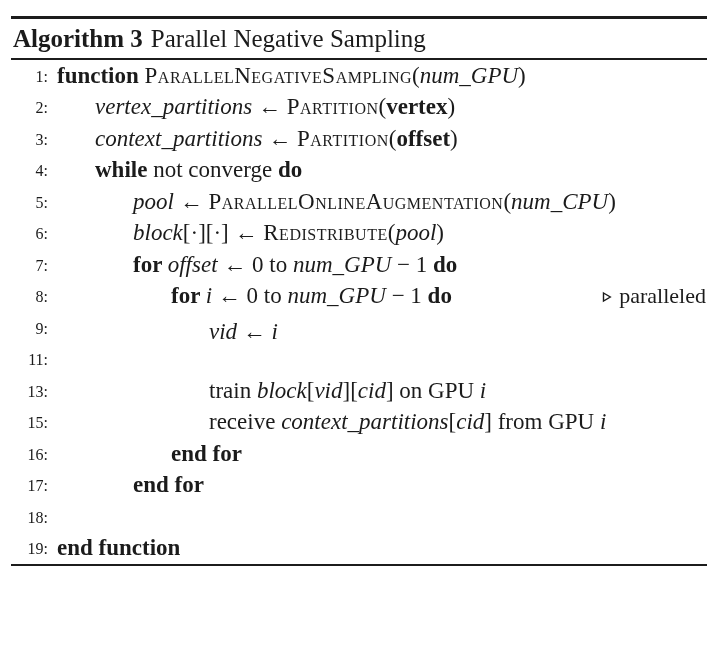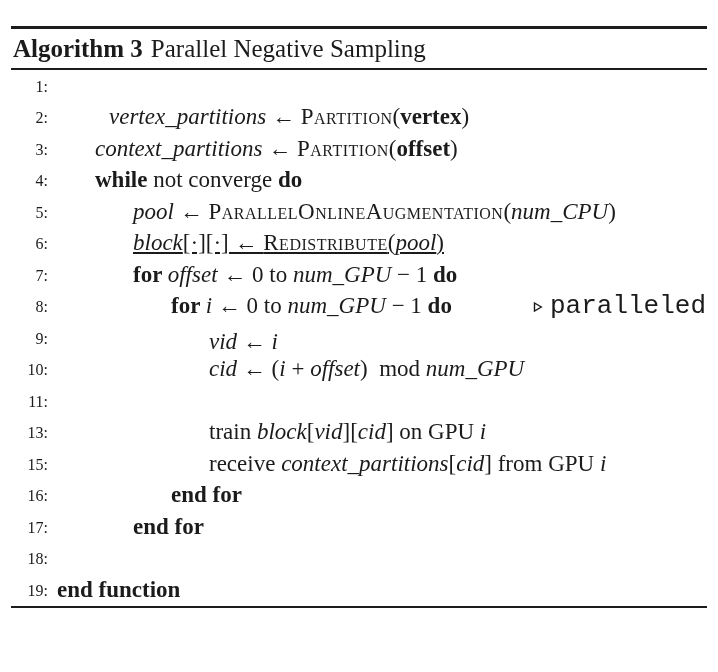--- a/index.html
+++ b/index.html
@@ -4,21 +4,21 @@
 <style>
   html, body { margin: 0; padding: 0; }
   body {
     width: 718px;
     height: 672px;
     background: #ffffff;
     overflow: hidden;
     color: #1b1b1b;
     font-family: "Liberation Serif", serif;
   }
-  .figure { padding: 18px 11px; }
+  .figure { padding: 8px 11px; }
   .rule { background: #1c1c1c; }
   .rule.thick { height: 3px; margin-top: 8px; }
   .rule.thin  { height: 2px; }
   .caption {
     height: 39px;
     display: flex;
     align-items: center;
     font-size: 25px;
     padding-left: 2px;
   }
@@ -42,78 +42,75 @@
   .seg.kw { font-weight: bold; }
   .seg.it { font-style: italic; }
   .seg.sc { font-variant: small-caps; letter-spacing: 0.5px; }
   .comment {
     margin-left: auto;
     display: flex;
     align-items: center;
     gap: 7px;
     padding-right: 1px;
   }
-  .comment-text { font-size: 26px; font-family: Liberation Mono, monospace; }
+  .comment-text { font-size: 22px; }
   .tri { display: block; margin-top: 2px; }
 </style>
 </head>
 <body>
 
 <div class="figure">
   <div class="rule thick"></div>
   <div class="caption">
     <span class="cap-label">Algorithm 3</span>
     <span class="cap-title">Parallel Negative Sampling</span>
   </div>
   <div class="rule thin"></div>
   <div class="code">
       <div class="code-line">
         <span class="line-num">1:</span>
+        <span class="line-content" style="margin-left: 9px;"><span class="seg kw">function </span><span class="seg sc">ParallelNegativeSampling</span><span class="seg r">(</span><span class="seg it">num_GPU</span><span class="seg r">)</span></span>
       </div>
       <div class="code-line">
         <span class="line-num">2:</span>
-        <span class="line-content" style="margin-left: 61px; text-align: center;"><span class="seg it">vertex_partitions</span><span class="seg r"> ← </span><span class="seg sc">Partition</span><span class="seg r">(</span><span class="seg kw">vertex</span><span class="seg r">)</span></span>
+        <span class="line-content" style="margin-left: 47px; text-align: center;"><span class="seg it">vertex_partitions</span><span class="seg r"> ← </span><span class="seg sc">Partition</span><span class="seg r">(</span><span class="seg kw">vertex</span><span class="seg r">)</span></span>
       </div>
       <div class="code-line">
         <span class="line-num">3:</span>
         <span class="line-content" style="margin-left: 47px;"><span class="seg it">context_partitions</span><span class="seg r"> ← </span><span class="seg sc">Partition</span><span class="seg r">(</span><span class="seg kw">offset</span><span class="seg r">)</span></span>
       </div>
       <div class="code-line">
         <span class="line-num">4:</span>
         <span class="line-content" style="margin-left: 47px;"><span class="seg kw">while </span><span class="seg r">not converge </span><span class="seg kw">do</span></span>
       </div>
       <div class="code-line">
         <span class="line-num">5:</span>
         <span class="line-content" style="margin-left: 85px;"><span class="seg it">pool</span><span class="seg r"> ← </span><span class="seg sc">ParallelOnlineAugmentation</span><span class="seg r">(</span><span class="seg it">num_CPU</span><span class="seg r">)</span></span>
       </div>
       <div class="code-line">
         <span class="line-num">6:</span>
-        <span class="line-content" style="margin-left: 85px; text-decoration: underline;"><span class="seg it">block</span><span class="seg r">[·][·] ← </span><span class="seg sc">Redistribute</span><span class="seg r">(</span><span class="seg it">pool</span><span class="seg r">)</span></span>
+        <span class="line-content" style="margin-left: 85px;"><span class="seg it">block</span><span class="seg r">[·][·] ← </span><span class="seg sc">Redistribute</span><span class="seg r">(</span><span class="seg it">pool</span><span class="seg r">)</span></span>
       </div>
       <div class="code-line">
         <span class="line-num">7:</span>
         <span class="line-content" style="margin-left: 85px;"><span class="seg kw">for </span><span class="seg it">offset</span><span class="seg r"> ← 0 to </span><span class="seg it">num_GPU</span><span class="seg r"> − 1 </span><span class="seg kw">do</span></span>
       </div>
       <div class="code-line">
         <span class="line-num">8:</span>
         <span class="line-content" style="margin-left: 123px;"><span class="seg kw">for </span><span class="seg it">i</span><span class="seg r"> ← 0 to </span><span class="seg it">num_GPU</span><span class="seg r"> − 1 </span><span class="seg kw">do</span></span>
         <span class="comment">
   <svg class="tri" width="10" height="12" viewBox="0 0 10 12" aria-hidden="true">
     <path d="M1.5 2 L8.3 6 L1.5 10 Z" fill="none" stroke="#1b1b1b" stroke-width="1.4" stroke-linejoin="miter"></path>
   </svg>
 <span class="comment-text">paralleled</span>
         </span>
       </div>
       <div class="code-line">
         <span class="line-num">9:</span>
         <span class="line-content" style="margin-left: 161px; margin-top: 8px;"><span class="seg it">vid</span><span class="seg r"> ← </span><span class="seg it">i</span></span>
-      </div>
-      <div class="code-line">
-        <span class="line-num">10:</span>
-        <span class="line-content" style="margin-left: 161px;"><span class="seg it">cid</span><span class="seg r"> ← (</span><span class="seg it">i</span><span class="seg r"> + </span><span class="seg it">offset</span><span class="seg r">)  mod </span><span class="seg it">num_GPU</span></span>
       </div>
       <div class="code-line">
         <span class="line-num">11:</span>
       </div>
       <div class="code-line">
         <span class="line-num">13:</span>
         <span class="line-content" style="margin-left: 161px;"><span class="seg r">train </span><span class="seg it">block</span><span class="seg r">[</span><span class="seg it">vid</span><span class="seg r">][</span><span class="seg it">cid</span><span class="seg r">] on GPU </span><span class="seg it">i</span></span>
       </div>
       <div class="code-line">
         <span class="line-num">15:</span>

